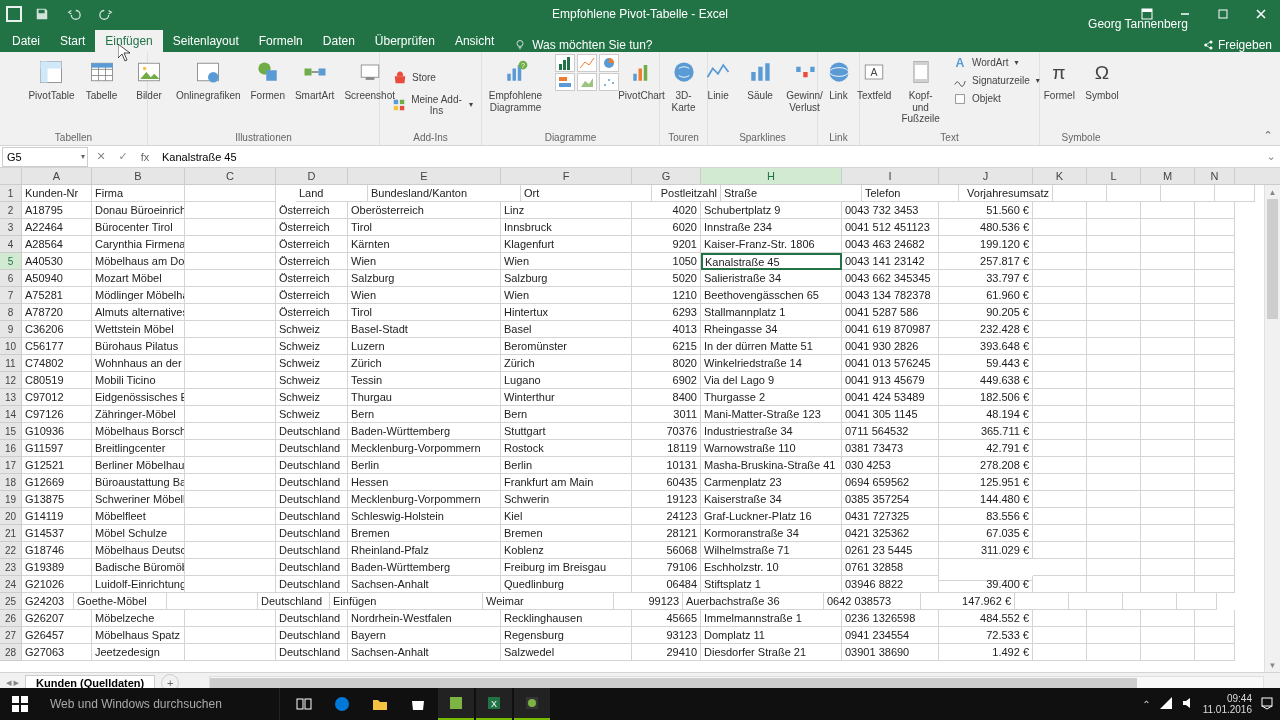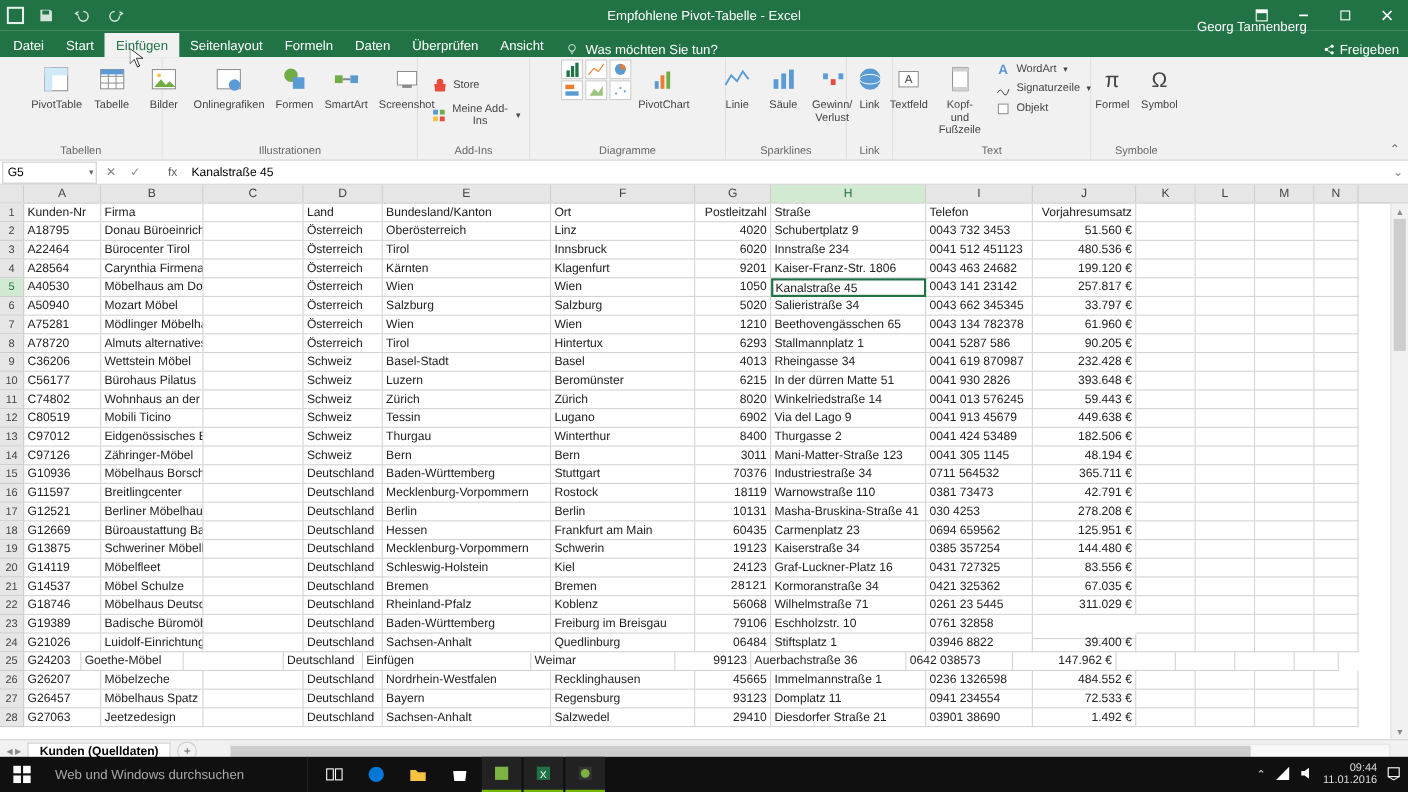--- a/index.html
+++ b/index.html
@@ -38,21 +38,21 @@
 .mini-row { display: flex; gap: 2px; }
 .mini-chart { width: 20px; height: 18px; background: #fff; border: 1px solid #ccc; display: flex; align-items: flex-end; justify-content: center; gap: 1px; padding: 1px; }
 .mini-chart .bar { width: 3px; background: #217346; }
 .ribbon-collapse { position: absolute; right: 4px; bottom: 2px; width: 16px; height: 16px; cursor: pointer; color: #666; display: flex; align-items: center; justify-content: center; }
 
 
 .formula-row { height: 22px; border-bottom: 1px solid #d4d4d4; display: flex; align-items: center; }
 .name-box { width: 86px; height: 20px; border: 1px solid #ccc; margin: 0 2px; display: flex; align-items: center; padding: 0 4px; font-size: 11px; position: relative; }
 .name-box .dd { position: absolute; right: 2px; color: #666; font-size: 8px; }
 .fb-btn { width: 22px; display: flex; align-items: center; justify-content: center; color: #888; height: 20px; }
-.fx { color: #666; margin-left: 12px; }
+.fx { color: #666; }
 .formula-input { flex: 1; padding: 0 6px; font-size: 11px; display: flex; align-items: center; }
 .fb-expand { width: 18px; color: #888; text-align: center; }
 
 
 .grid-area { position: relative; height: 504px; overflow: hidden; }
 .col-headers { display: flex; height: 17px; background: #e6e6e6; border-bottom: 1px solid #ccc; }
 .corner { width: 22px; border-right: 1px solid #ccc; background: #e6e6e6; }
 .ch { border-right: 1px solid #ccc; display: flex; align-items: center; justify-content: center; font-size: 11px; color: #444; background: #e6e6e6; }
 .ch.active { background: #d2ead2; color: #217346; }
 .rows { height: 486px; overflow: hidden; }
@@ -285,20 +285,32 @@
           </span>
           <span>Meine Add-Ins</span>
           <span style="margin-left:2px;font-size:8px">▾</span>
         </div>
     </div>
     <div class="group-label">Add-Ins</div>
   </div>
 
   <div class="ribbon-group" style="width:178px">
     <div class="group-content">
+      <div class="rb-btn">
+          <span class="ico">
+            <svg viewBox="0 0 32 32">
+              <rect x="6" y="18" width="4" height="8" fill="#5b9bd5"></rect>
+              <rect x="12" y="12" width="4" height="14" fill="#5b9bd5"></rect>
+              <rect x="18" y="8" width="4" height="18" fill="#5b9bd5"></rect>
+              <circle cx="24" cy="8" r="5" fill="#70ad47"></circle>
+              <text x="24" y="11" font-size="8" fill="#fff" text-anchor="middle">?</text>
+            </svg>
+          </span>
+          <span>Empfohlene Diagramme</span>
+        </div>
       <div class="mini-stack">
         <div class="mini-row">
             <div class="mini-chart">
               <div class="bar" style="height:40%"></div>
               <div class="bar" style="height:70%"></div>
               <div class="bar" style="height:90%"></div>
             </div>
             <div class="mini-chart">
               <svg width="16" height="14">
                 <polyline points="1,12 6,6 10,9 15,2" fill="none" stroke="#ed7d31"></polyline>
@@ -339,20 +351,34 @@
               <rect x="12" y="12" width="4" height="14" fill="#ed7d31"></rect>
               <rect x="18" y="8" width="4" height="18" fill="#70ad47"></rect>
             </svg>
           </span>
           <span>PivotChart</span>
         </div>
     </div>
     <div class="group-label">Diagramme</div>
   </div>
 
+  <div class="ribbon-group" style="width:48px">
+    <div class="group-content">
+        <div class="rb-btn">
+          <span class="ico">
+            <svg viewBox="0 0 32 32">
+              <circle cx="16" cy="16" r="11" fill="#5b9bd5"></circle>
+              <path d="M10 12q6-4 12 0M10 20q6 4 12 0" stroke="#fff" fill="none"></path>
+            </svg>
+          </span>
+          <span>3D-Karte</span>
+        </div>
+      </div>
+    <div class="group-label">Touren</div>
+  </div>
 
   <div class="ribbon-group" style="width:110px">
     <div class="group-content">
       <div class="rb-btn" style="min-width:32px">
           <span class="ico">
             <svg viewBox="0 0 32 32">
               <polyline points="4,22 10,12 16,18 22,8 28,16" fill="none" stroke="#5b9bd5" stroke-width="2"></polyline>
             </svg>
           </span>
           <span>Linie</span>
@@ -506,21 +532,21 @@
       <div class="ch" style="width: 54px;">L</div>
       <div class="ch" style="width: 54px;">M</div>
       <div class="ch" style="width: 40px;">N</div>
     </div>
   <div class="rows" id="grid-rows">
       <div class="row">
         <div class="rh">1</div>
         <div class="cell" style="width: 70px;">Kunden-Nr</div>
         <div class="cell" style="width: 93px;">Firma</div>
         <div class="cell" style="width: 91px;"></div>
-        <div class="cell" style="width: 72px;">Land</div>
+        <div class="cell" style="width: 72px; margin-left: 20px;">Land</div>
         <div class="cell" style="width: 153px;">Bundesland/Kanton</div>
         <div class="cell" style="width: 131px;">Ort</div>
         <div class="cell num" style="width: 69px;">Postleitzahl</div>
         <div class="cell" style="width: 141px;">Straße</div>
         <div class="cell" style="width: 97px;">Telefon</div>
         <div class="cell num" style="width: 94px;">Vorjahresumsatz</div>
         <div class="cell" style="width: 54px;"></div>
         <div class="cell" style="width: 54px;"></div>
         <div class="cell" style="width: 54px;"></div>
         <div class="cell" style="width: 40px;"></div>
@@ -849,21 +875,21 @@
         <div class="cell" style="width: 40px;"></div>
       </div>
       <div class="row">
         <div class="rh">21</div>
         <div class="cell" style="width: 70px;">G14537</div>
         <div class="cell" style="width: 93px;">Möbel Schulze</div>
         <div class="cell" style="width: 91px;"></div>
         <div class="cell" style="width: 72px;">Deutschland</div>
         <div class="cell" style="width: 153px;">Bremen</div>
         <div class="cell" style="width: 131px;">Bremen</div>
-        <div class="cell num" style="width: 69px; font-family: Liberation Mono, monospace;">28121</div>
+        <div class="cell num" style="width: 69px;">28121</div>
         <div class="cell" style="width: 141px;">Kormoranstraße 34</div>
         <div class="cell" style="width: 97px;">0421 325362</div>
         <div class="cell num" style="width: 94px;">67.035 €</div>
         <div class="cell" style="width: 54px;"></div>
         <div class="cell" style="width: 54px;"></div>
         <div class="cell" style="width: 54px;"></div>
         <div class="cell" style="width: 40px;"></div>
       </div>
       <div class="row">
         <div class="rh">22</div>

